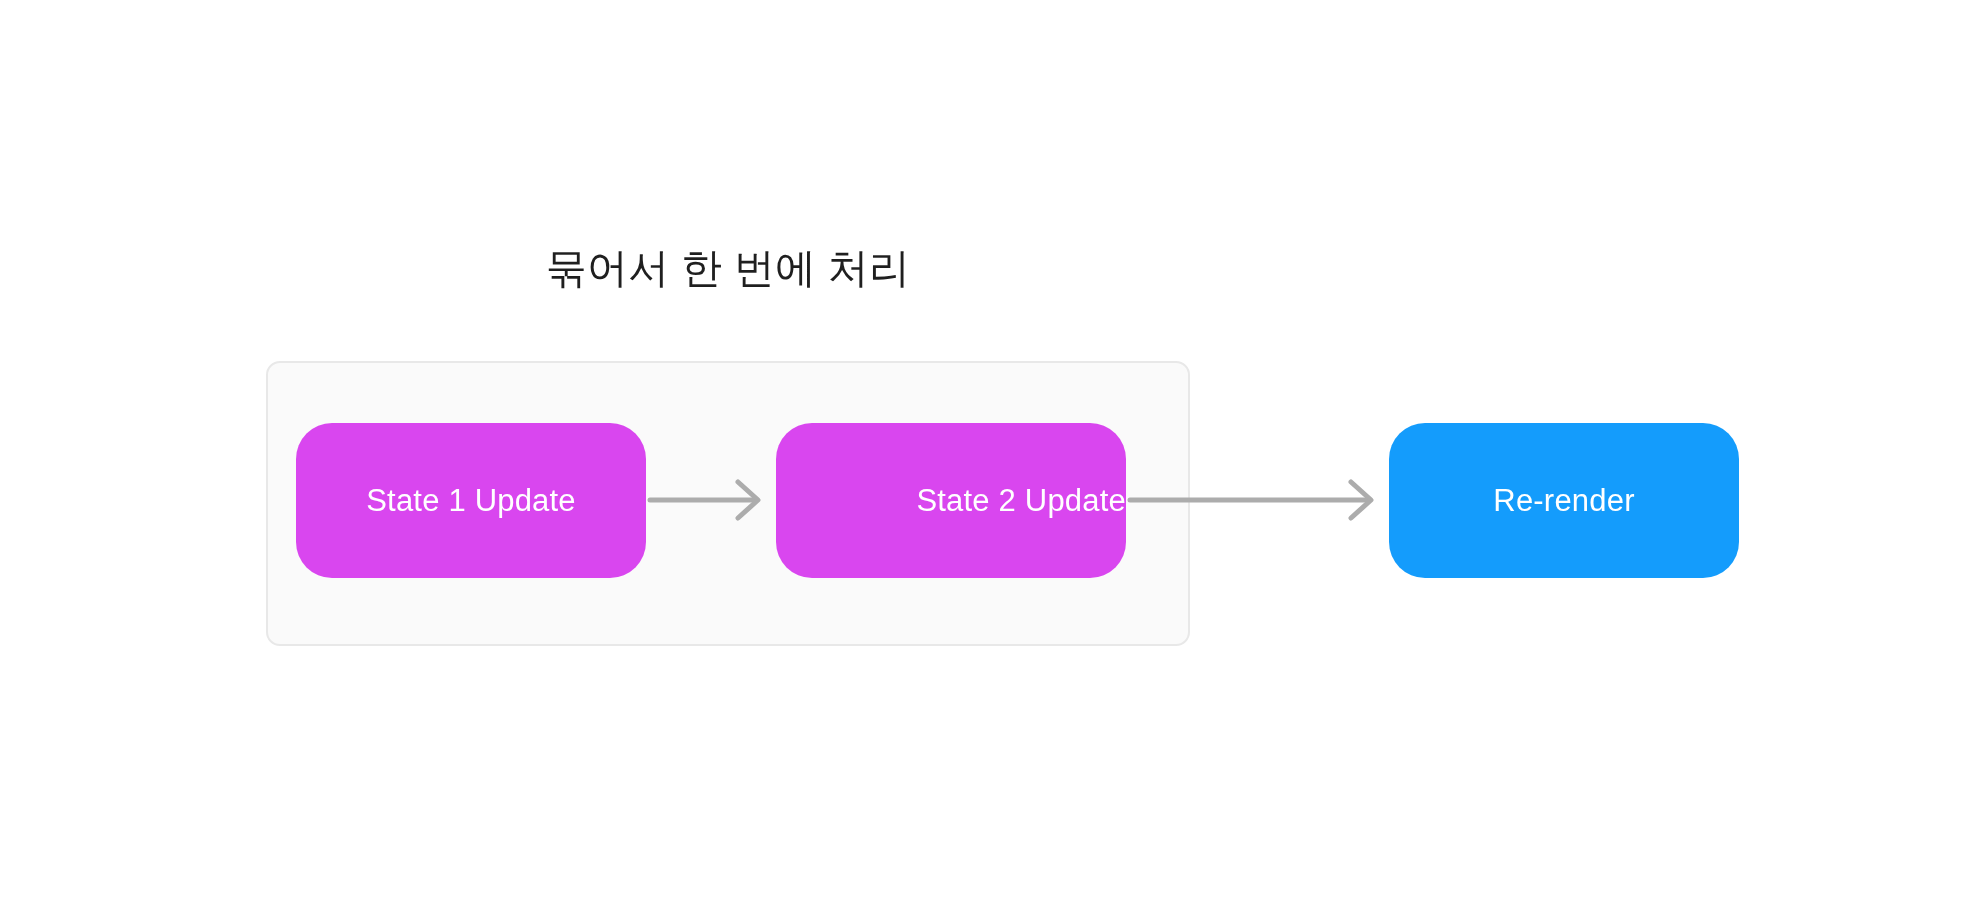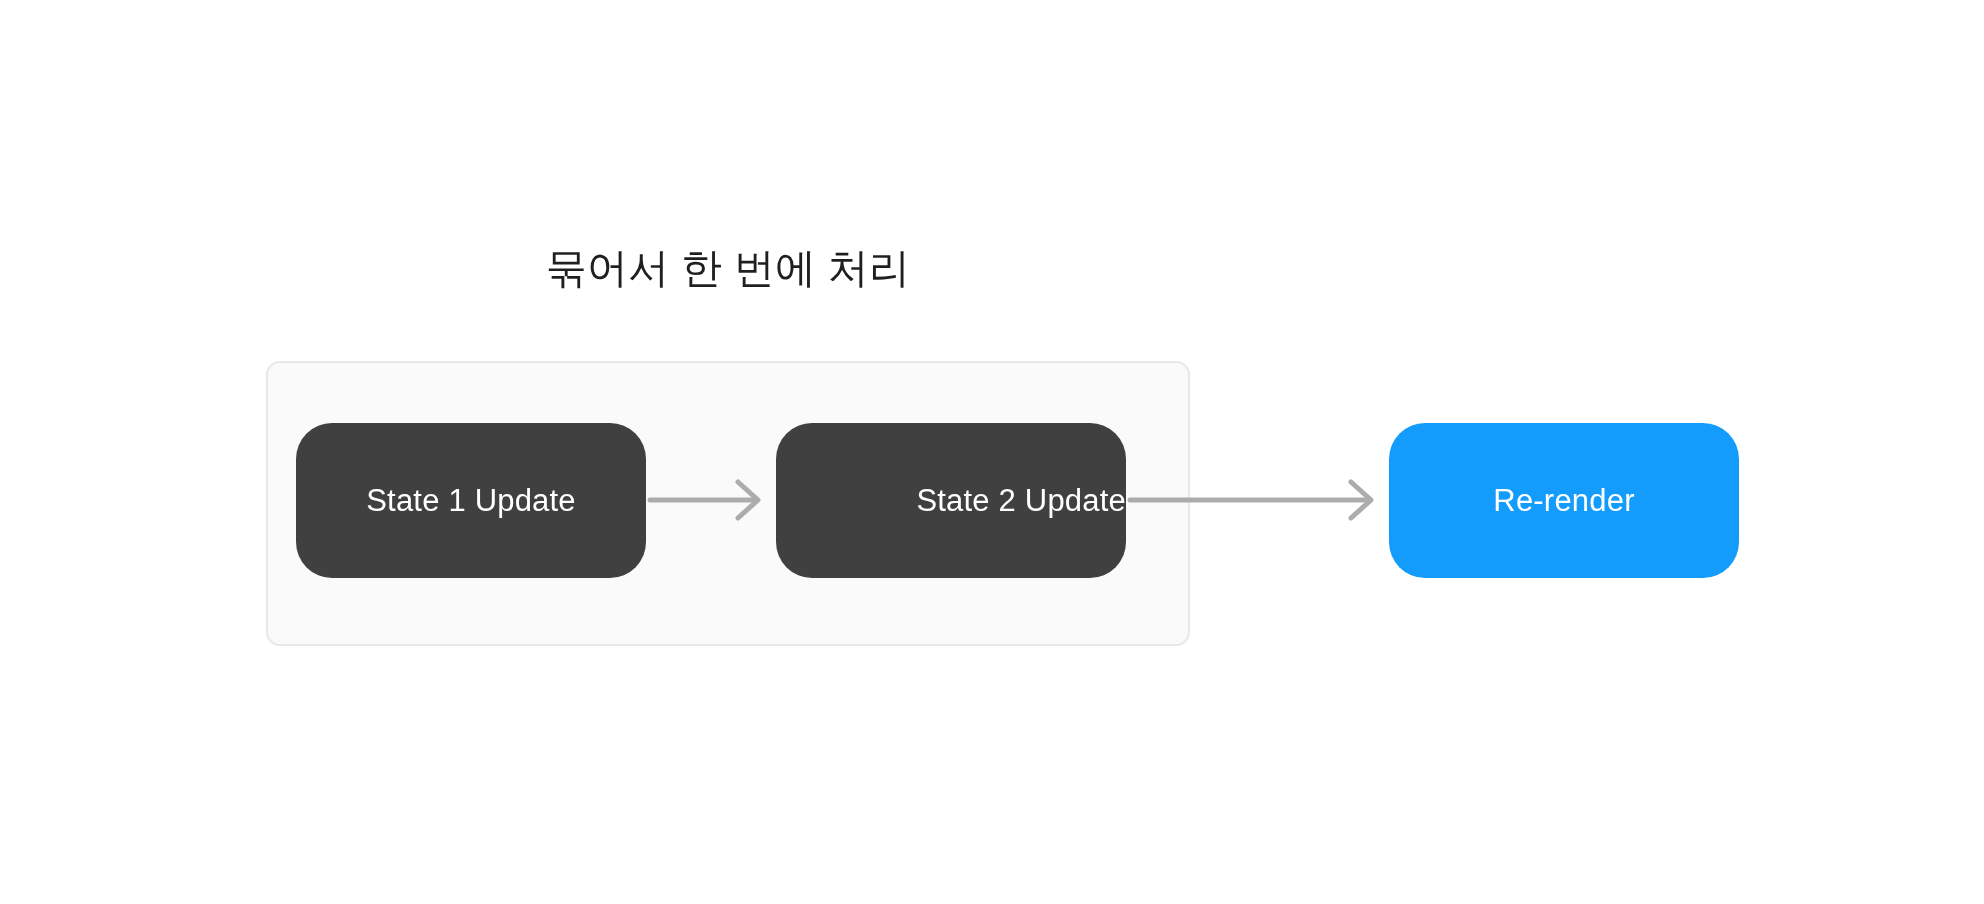--- a/index.html
+++ b/index.html
@@ -59,21 +59,21 @@
     display: flex;
     align-items: center;
     justify-content: center;
     color: #ffffff;
     font-size: 31px;
     letter-spacing: 0.2px;
     white-space: nowrap;
     box-sizing: border-box;
   }
   .node-state {
-    background: #404040;
+    background: #d946ef;
   }
   .node-render {
     background: #149cfc;
   }
 
   #node-state-1 { left: 288px; top: 423px; }
   #node-state-2 { left: 768px; top: 423px; justify-content: flex-end; }
   #node-rerender { left: 1381px; top: 423px; }
 
   

